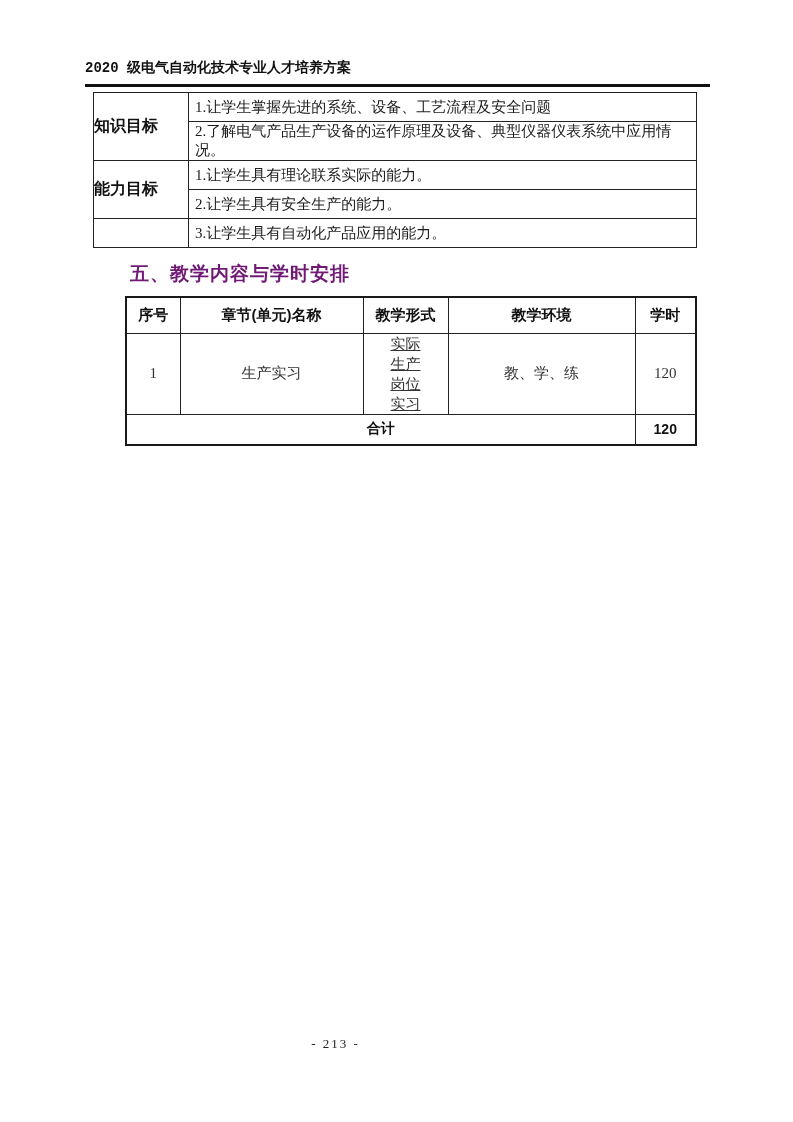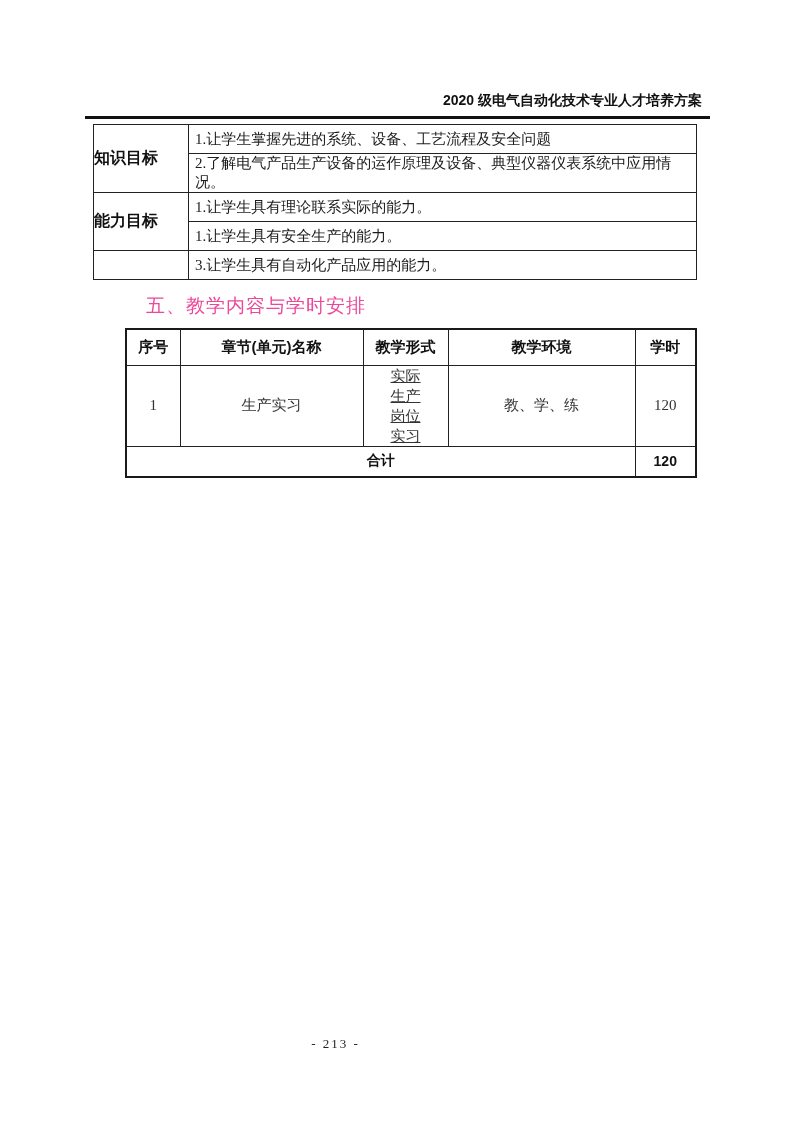--- a/index.html
+++ b/index.html
@@ -15,23 +15,22 @@
     position: relative;
     width: 793px; height: 1122px;
     background: #ffffff;
   }
   .content {
     position: absolute;
     left: 85px; top: 0;
     width: 625px;
   }
   .doc-header {
-    padding-top: 90px;
-    text-align: right;
-    font-family: Liberation Sans, sans-serif;
+    padding-top: 58px;
+    font-family: Liberation Mono, monospace;
     font-weight: bold;
     font-size: 14px;
     line-height: 20px;
     color: #111;
     padding-right: 8px;
   }
   .header-rule {
     margin-top: 6px;
     height: 3px;
     border-top: 2px solid #111;
@@ -59,26 +58,26 @@
     font-size: 16px;
     color: #111;
   }
   table.objectives td.item {
     padding-left: 6px;
     padding-right: 4px;
   }
   
   .section-heading {
     margin-top: 13px;
-    margin-left: 61px;
-    font-family: "Liberation Sans", "DejaVu Sans", sans-serif;
-    font-weight: normal;
+    margin-left: 45px;
+    font-family: "Liberation Sans", "DejaVu Sans", sans-serif;
+    font-weight: bold;
     font-size: 19px;
     line-height: 26px;
-    color: #ec4899;
+    color: #701a75;
     letter-spacing: 1px;
   }
   
   table.schedule {
     margin-top: 9px;
     margin-left: 40px;
     width: 570px;
     border-collapse: collapse;
     table-layout: fixed;
     border: 2px solid #1a1a1a;
@@ -145,21 +144,21 @@
         <td class="item">1.让学生掌握先进的系统、设备、工艺流程及安全问题</td>
       </tr>
       <tr>
         <td class="item">2.了解电气产品生产设备的运作原理及设备、典型仪器仪表系统中应用情况。</td>
       </tr>
       <tr>
         <td class="cat" rowspan="2">能力目标</td>
         <td class="item">1.让学生具有理论联系实际的能力。</td>
       </tr>
       <tr>
-        <td class="item">1.让学生具有安全生产的能力。</td>
+        <td class="item">2.让学生具有安全生产的能力。</td>
       </tr>
       <tr>
         <td class="cat"></td>
         <td class="item">3.让学生具有自动化产品应用的能力。</td>
       </tr>
     </tbody>
       </table>
 
     <div class="section-heading">五、教学内容与学时安排</div>
 

